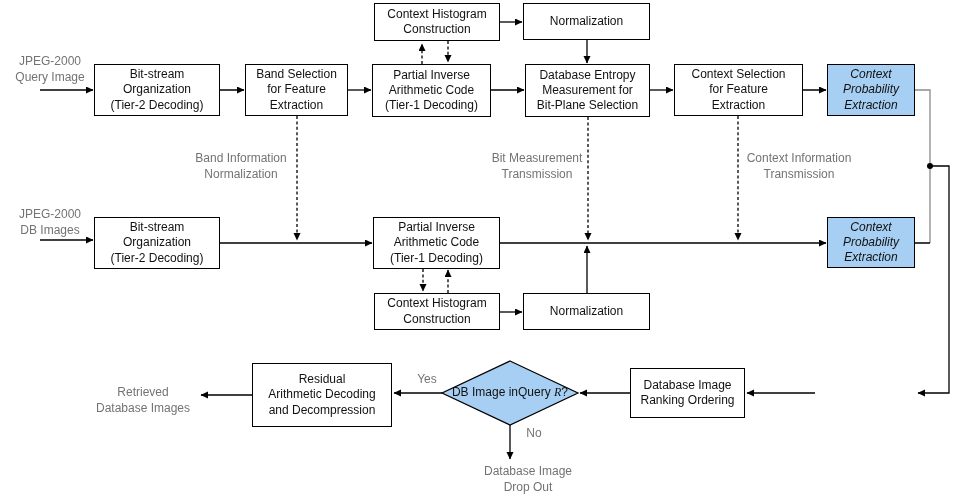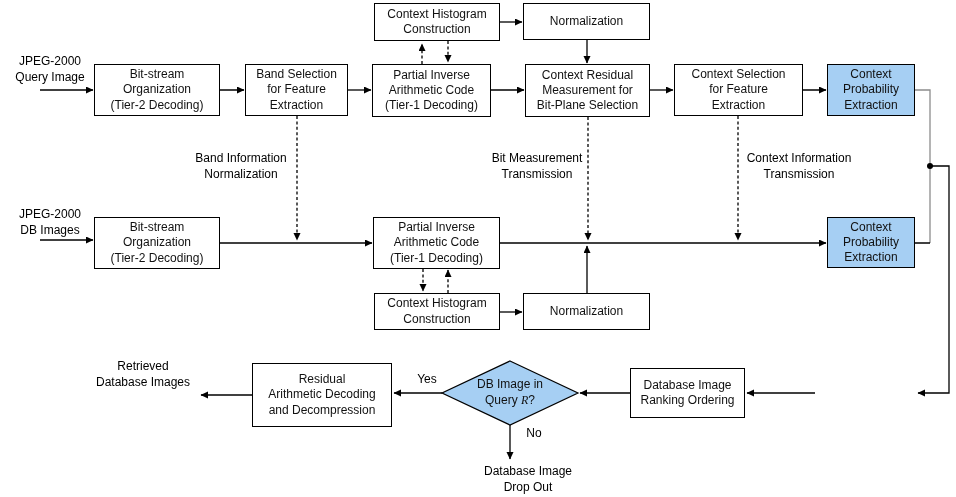--- a/index.html
+++ b/index.html
@@ -18,28 +18,28 @@
   .muted{stroke:var(--muted);}
   .junction{fill:var(--line);}
   .diamond-shape{fill:var(--highlight);stroke:var(--border);stroke-width:1.2;}
   .box{
     position:absolute;box-sizing:border-box;
     display:flex;align-items:center;justify-content:center;
     text-align:center;border:1.2px solid var(--border);background:#fff;
     font-size:12px;line-height:1.27;white-space:pre-line;color:#111;
     padding:1px 2px;
   }
-  .box.hl{background:var(--highlight);}
+  .box.hl{background:var(--highlight);font-style:italic;}
   .lbl{
     position:absolute;text-align:center;font-size:12px;line-height:1.3;
-    white-space:pre-line;color:#000000;
+    white-space:pre-line;color:#737373;
   }
   .diamond-label{
     position:absolute;left:442px;top:365px;width:136px;height:56px;
-    display:flex;flex-direction:column;align-items:center;justify-content:center;
+    display:flex;flex-direction:row;align-items:center;justify-content:center;
     text-align:center;font-size:12px;line-height:1.3;color:#111;
   }
   .var{font-style:italic;font-family:"Liberation Serif",serif;}
 </style>
 </head>
 <body>
 
 <div class="canvas">
 
   <svg class="wires" viewBox="0 0 956 497">
@@ -90,21 +90,21 @@
 
   <div class="box" style="left:94px;top:64px;width:126px;height:52px">Bit-stream
 Organization
 (Tier-2 Decoding)</div>
   <div class="box" style="left:245px;top:64px;width:103px;height:52px">Band Selection
 for Feature
 Extraction</div>
   <div class="box" style="left:372px;top:64px;width:119px;height:53px">Partial Inverse
 Arithmetic Code
 (Tier-1 Decoding)</div>
-  <div class="box" style="left:525px;top:64px;width:125px;height:53px">Context Residual
+  <div class="box" style="left:525px;top:64px;width:125px;height:53px">Database Entropy
 Measurement for
 Bit-Plane Selection</div>
   <div class="box" style="left:674px;top:64px;width:129px;height:52px">Context Selection
 for Feature
 Extraction</div>
   <div class="box hl" style="left:827px;top:64px;width:88px;height:52px">Context
 Probability
 Extraction</div>
 
   <div class="box" style="left:94px;top:217px;width:126px;height:52px">Bit-stream
@@ -137,18 +137,18 @@
   <div class="lbl" style="left:4px;top:207px;width:92px">JPEG-2000
 DB Images</div>
   <div class="lbl" style="left:181px;top:151px;width:120px">Band Information
 Normalization</div>
   <div class="lbl" style="left:477px;top:151px;width:120px">Bit Measurement
 Transmission</div>
   <div class="lbl" style="left:739px;top:151px;width:120px">Context Information
 Transmission</div>
   <div class="lbl" style="left:412px;top:372px;width:30px">Yes</div>
   <div class="lbl" style="left:516px;top:426px;width:36px">No</div>
-  <div class="lbl" style="left:87px;top:359px;width:112px">Retrieved
+  <div class="lbl" style="left:87px;top:385px;width:112px">Retrieved
 Database Images</div>
   <div class="lbl" style="left:466px;top:464px;width:124px">Database Image
 Drop Out</div>
 
 </div>
 
 </body></html>

